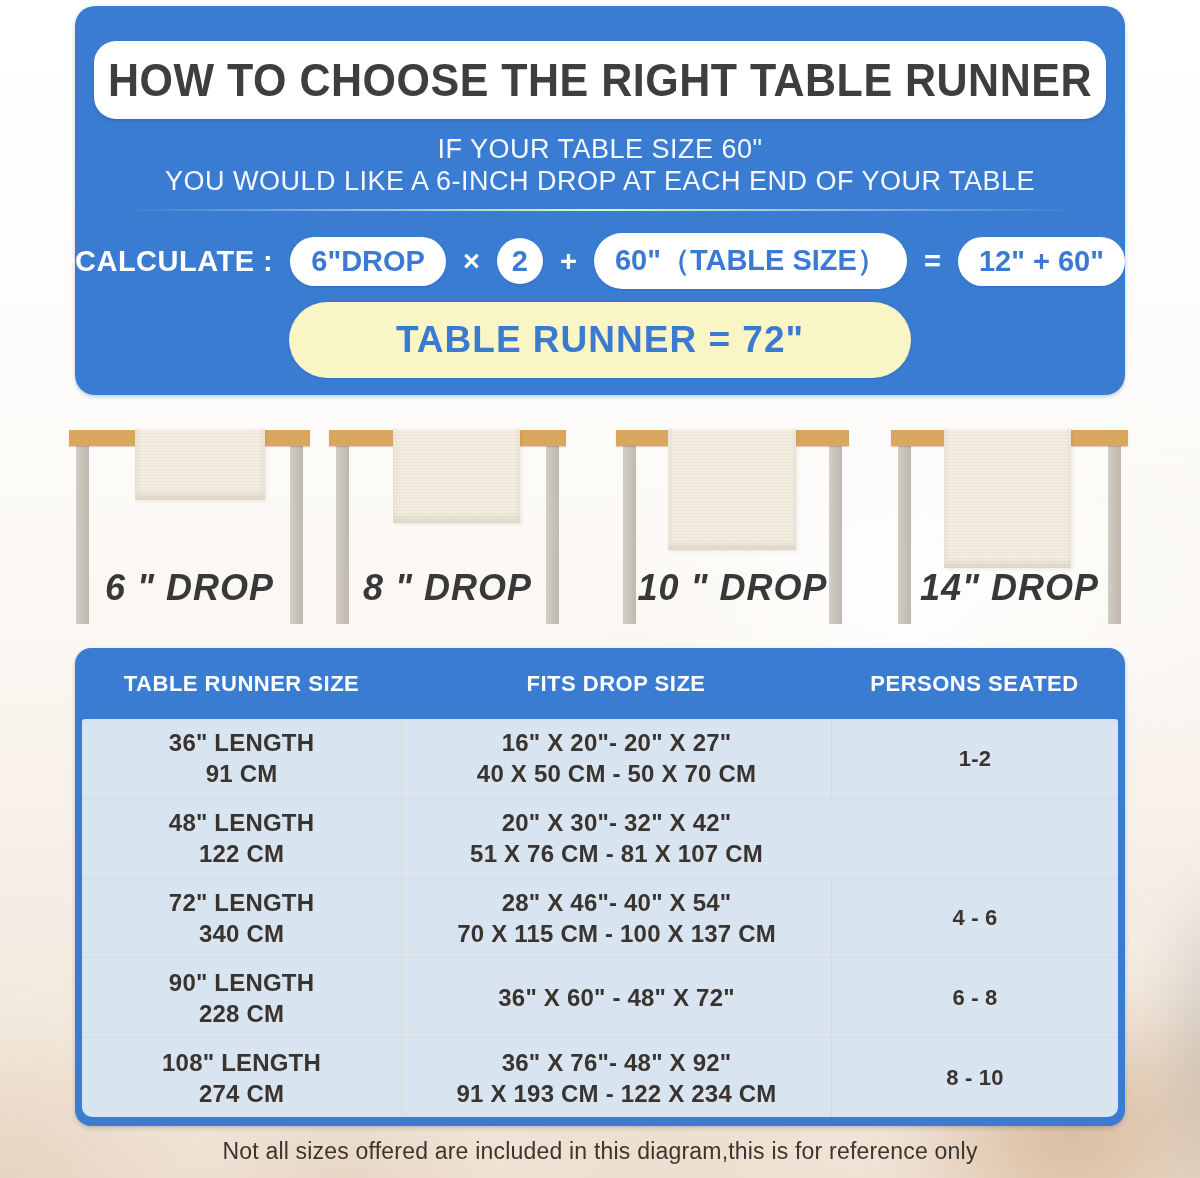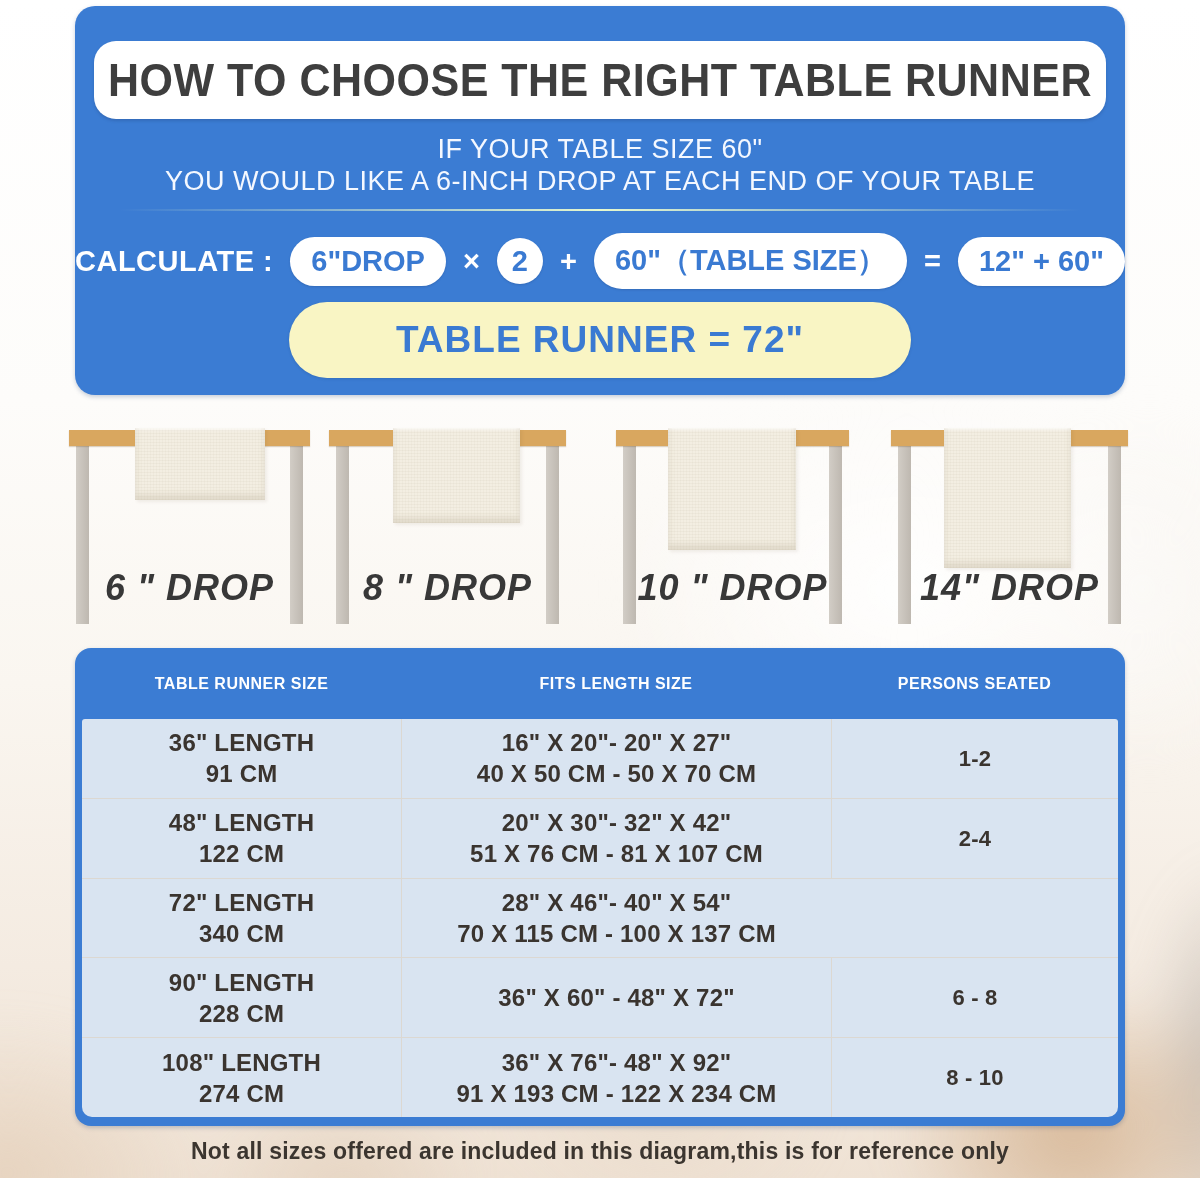--- a/index.html
+++ b/index.html
@@ -98,21 +98,21 @@
   }
 
   
   .size-chart {
     position:absolute; left:75px; top:648px; width:1050px; height:478px;
     background:#3b7cd3; border-radius:16px; padding:0 7px;
     box-shadow:0 2px 4px rgba(40,70,120,0.25);
   }
   .chart-header { height:71px; display:flex; align-items:center; }
   .chart-header .hcell {
-    color:#ffffff; font-size:16px; font-weight:bold; letter-spacing:0.5px;
+    color:#ffffff; font-size:22px; font-weight:bold; letter-spacing:0.5px;
     text-align:center;
   }
   .chart-body {
     height:398px; background:rgba(253,251,248,0.82);
     border-radius:3px 3px 10px 10px;
     display:flex; flex-direction:column; overflow:hidden;
   }
   .chart-row { flex:1; display:flex; }
   .chart-row + .chart-row { border-top:1.5px solid #dcd8d2; }
   .c1 { width:30.8%; }
@@ -121,21 +121,21 @@
   .chart-row .c2, .chart-row .c3 { border-left:1.5px solid #dcd8d2; }
   .cell {
     display:flex; flex-direction:column; align-items:center; justify-content:center;
     text-align:center; color:#3a342f; font-weight:bold; font-size:24px; line-height:31px;
     letter-spacing:0.2px;
   }
   .cell.persons { font-size:22px; }
 
   .footer-note {
     position:absolute; left:0; right:0; top:1138px; text-align:center;
-    font-size:23px; font-weight:bold; color:#3b352f; letter-spacing:0.2px;
+    font-size:23px; font-weight:normal; color:#3b352f; letter-spacing:0.2px;
   }
 </style>
 </head>
 <body>
 
 <div class="bg"></div>
 
 <div class="hero">
   <div class="title-box">
     <h1>HOW TO CHOOSE THE RIGHT TABLE RUNNER</h1>
@@ -183,21 +183,21 @@
   <div class="leg left"></div>
   <div class="leg right"></div>
   <div class="tabletop"></div>
   <div class="runner" style="left:53px; width:127px; height:140px;"></div>
   <div class="drop-label">14" DROP</div>
 </div>
 
 <div class="size-chart">
   <div class="chart-header">
     <div class="hcell c1">TABLE RUNNER SIZE</div>
-    <div class="hcell c2">FITS LENGTH SIZE</div>
+    <div class="hcell c2">FITS DROP SIZE</div>
     <div class="hcell c3">PERSONS SEATED</div>
   </div>
   <div class="chart-body">
 
     <div class="chart-row">
       <div class="cell c1">
         <span>36" LENGTH</span>
         <span>91 CM</span>
       </div>
       <div class="cell c2">
@@ -209,32 +209,32 @@
 
     <div class="chart-row">
       <div class="cell c1">
         <span>48" LENGTH</span>
         <span>122 CM</span>
       </div>
       <div class="cell c2">
         <span>20" X 30"- 32" X 42"</span>
         <span>51 X 76 CM - 81 X 107 CM</span>
       </div>
-      <div class="cell persons c3">2-4</div>
     </div>
 
     <div class="chart-row">
       <div class="cell c1">
         <span>72" LENGTH</span>
         <span>340 CM</span>
       </div>
       <div class="cell c2">
         <span>28" X 46"- 40" X 54"</span>
         <span>70 X 115 CM - 100 X 137 CM</span>
       </div>
+      <div class="cell persons c3">4 - 6</div>
     </div>
 
     <div class="chart-row">
       <div class="cell c1">
         <span>90" LENGTH</span>
         <span>228 CM</span>
       </div>
       <div class="cell c2">
         <span>36" X 60" - 48" X 72"</span>
       </div>

